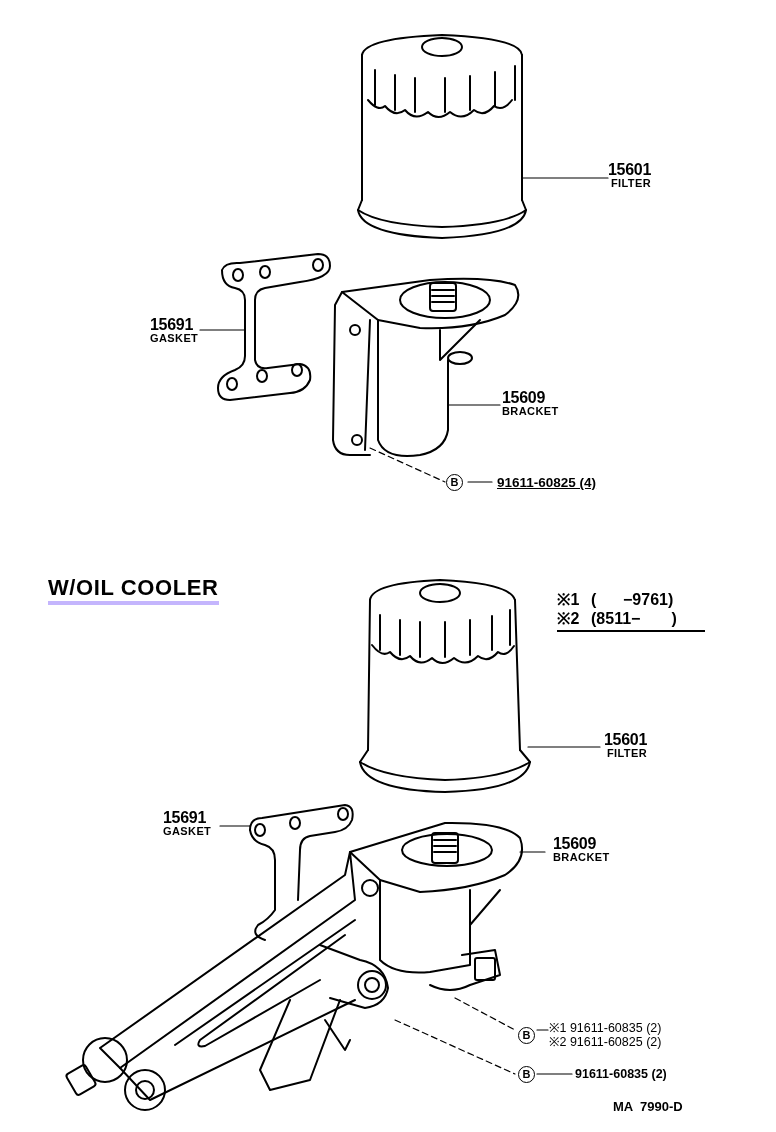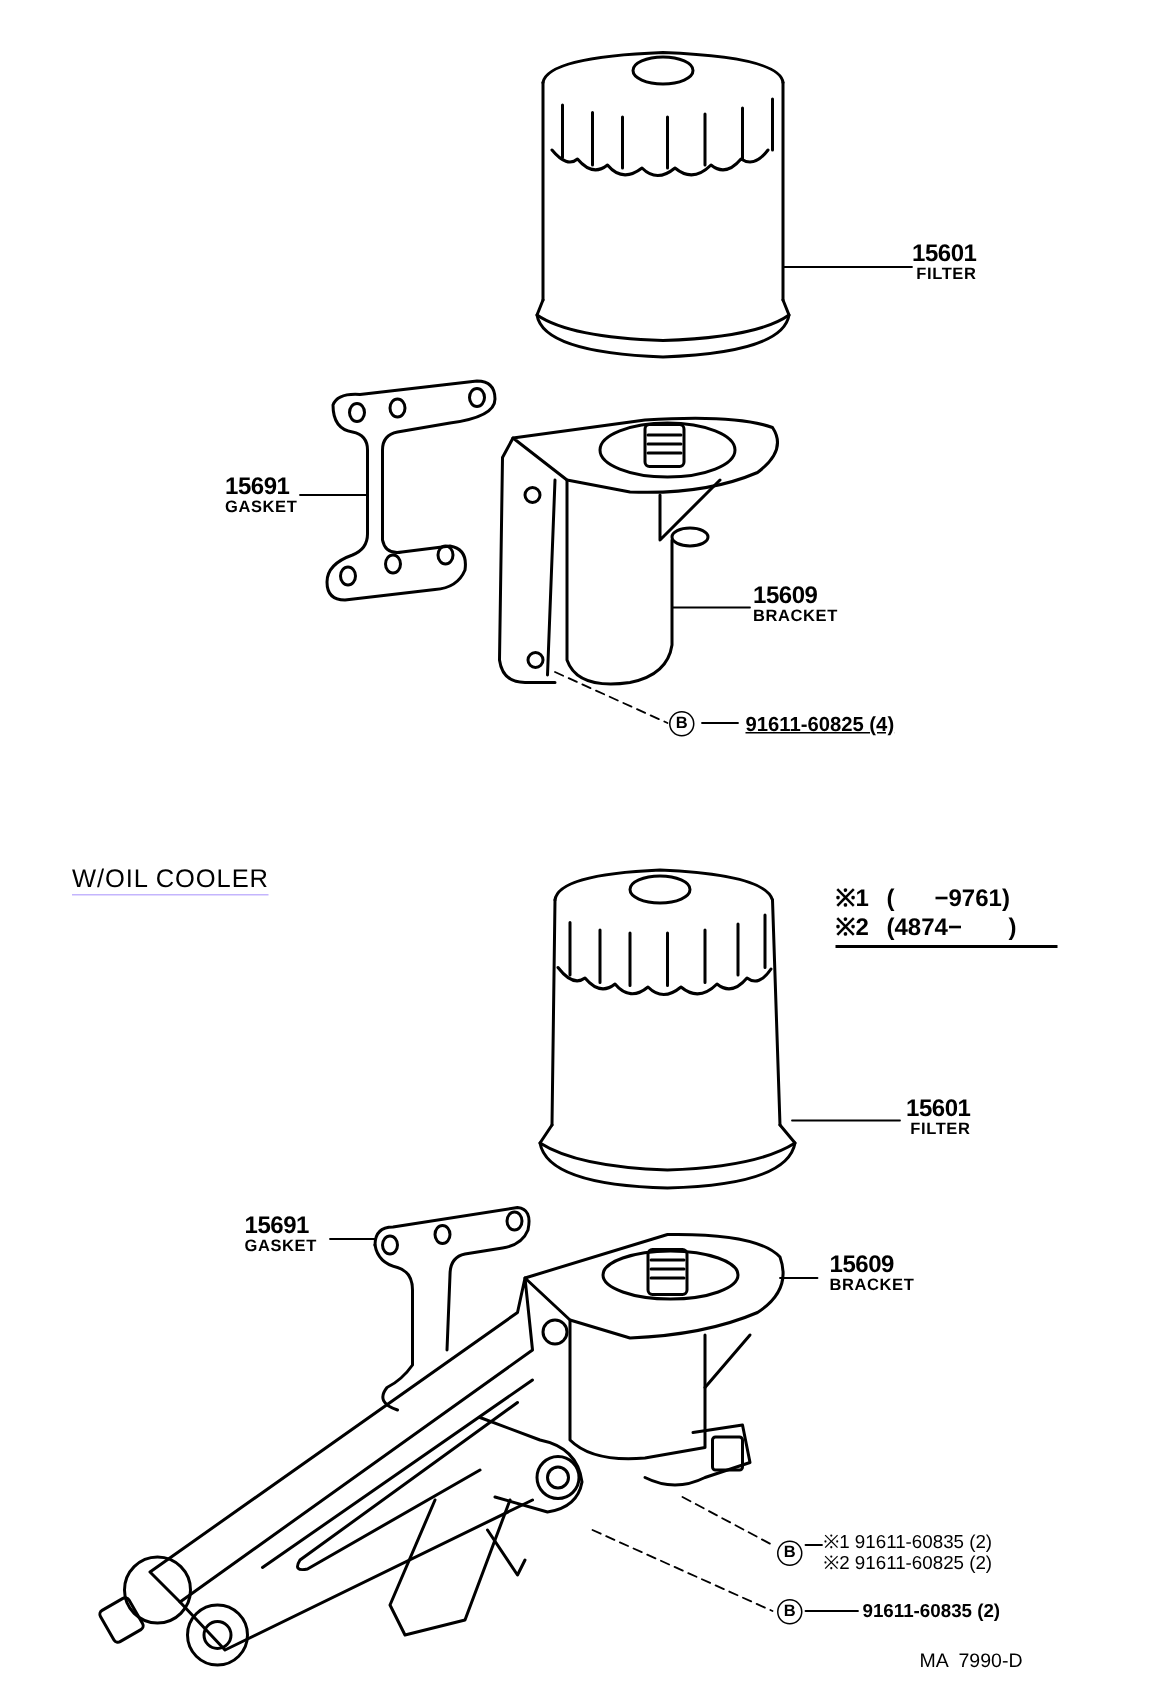--- a/index.html
+++ b/index.html
@@ -2,25 +2,25 @@
 <html><head>
 <meta charset="utf-8">
 <style>
   html, body { margin:0; padding:0; background:#ffffff; }
   body { width:776px; height:1132px; position:relative; overflow:hidden; font-family:"Liberation Sans", sans-serif; color:#000; }
   svg.art { position:absolute; left:0; top:0; }
   .lbl { position:absolute; line-height:1; white-space:nowrap; }
   .pn { font-size:16px; font-weight:bold; letter-spacing:-0.3px; }
   .nm { font-size:11px; font-weight:bold; letter-spacing:0.4px;text-align:right; }
   .ref { font-size:13.5px; font-weight:bold;text-decoration:underline; }
-  .section-title { font-size:17px; letter-spacing:0.6px; font-weight:normal; border-bottom:1px solid #c4b5fd; padding-bottom:2px; }
+  .section-title { font-size:22px; letter-spacing:0.6px; font-weight:bold; border-bottom:4px solid #c4b5fd; padding-bottom:2px; }
   .legend { font-size:16px; font-weight:bold; line-height:19px; border-bottom:2px solid #000; padding-bottom:2px; width:148px; }
   .legend .row { display:flex; }
   .legend .k { width:34px; }
-  .code { font-size:13px; font-weight:normal; }
+  .code { font-size:13px; font-weight:bold; }
   .circleB { display:inline-block; width:15px; height:15px; border:1.5px solid #000; border-radius:50%; font-size:11px; font-weight:bold; text-align:center; line-height:15px; }
 </style>
 </head>
 <body>
 
 <svg class="art" width="776" height="1132" viewBox="0 0 776 1132" fill="none" stroke="#000" stroke-width="2" stroke-linejoin="round" stroke-linecap="round">
 
   <g>
     <ellipse cx="442" cy="47" rx="20" ry="9"></ellipse>
     <path d="M362 55 Q365 38 442 35 Q520 38 522 55"></path>
@@ -138,21 +138,21 @@
 
 <div class="lbl section-title" style="left:48px; top:577px;">W/OIL COOLER</div>
 
 <div class="lbl legend" style="left:557px; top:590px;">
   <div class="row">
     <span class="k">※1</span>
     <span style="white-space:pre;">(      −9761)</span>
   </div>
   <div class="row">
     <span class="k">※2</span>
-    <span style="white-space:pre;">(4874−       )</span>
+    <span style="white-space:pre;">(8511−       )</span>
   </div>
 </div>
 
 <div class="lbl" style="left:604px; top:732px;">
   <div class="pn">15601</div>
   <div class="nm">FILTER</div>
 </div>
 
 <div class="lbl" style="left:163px; top:810px;">
   <div class="pn">15691</div>

